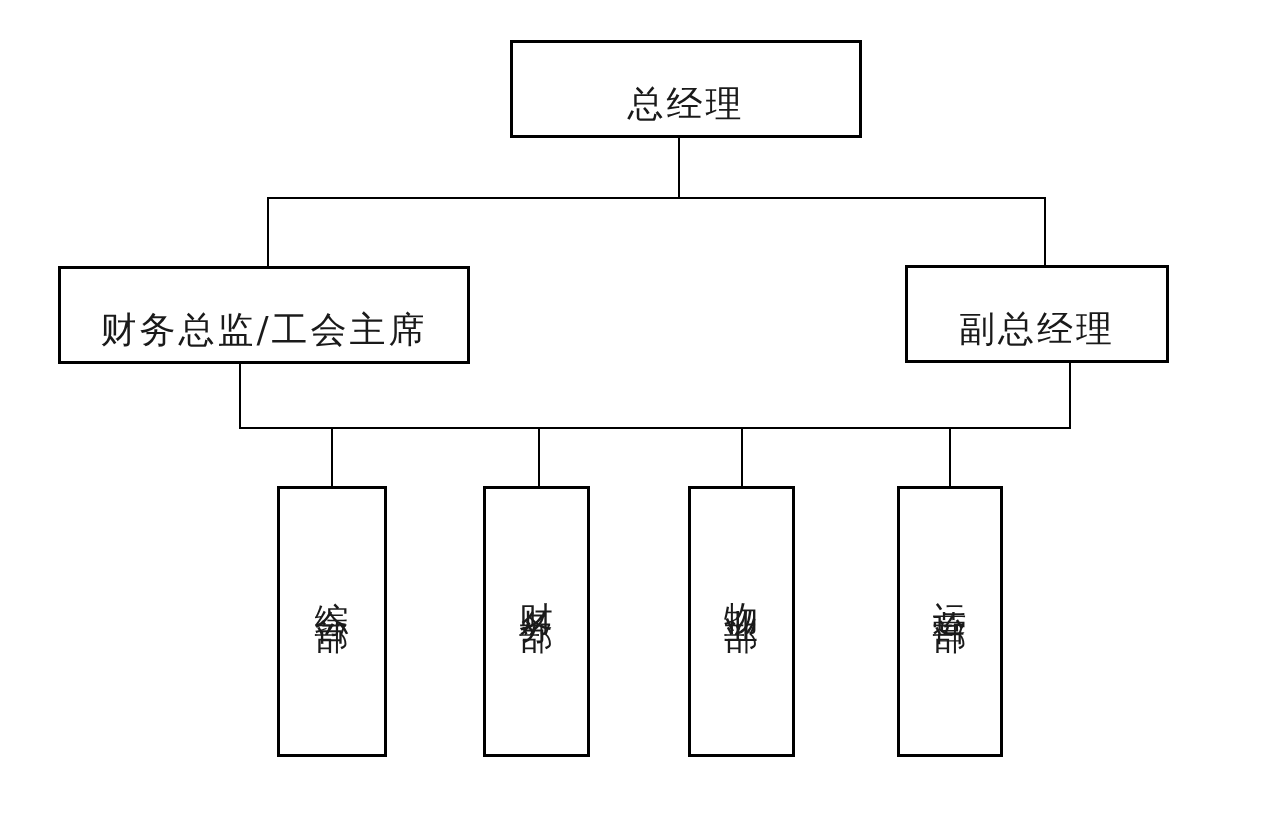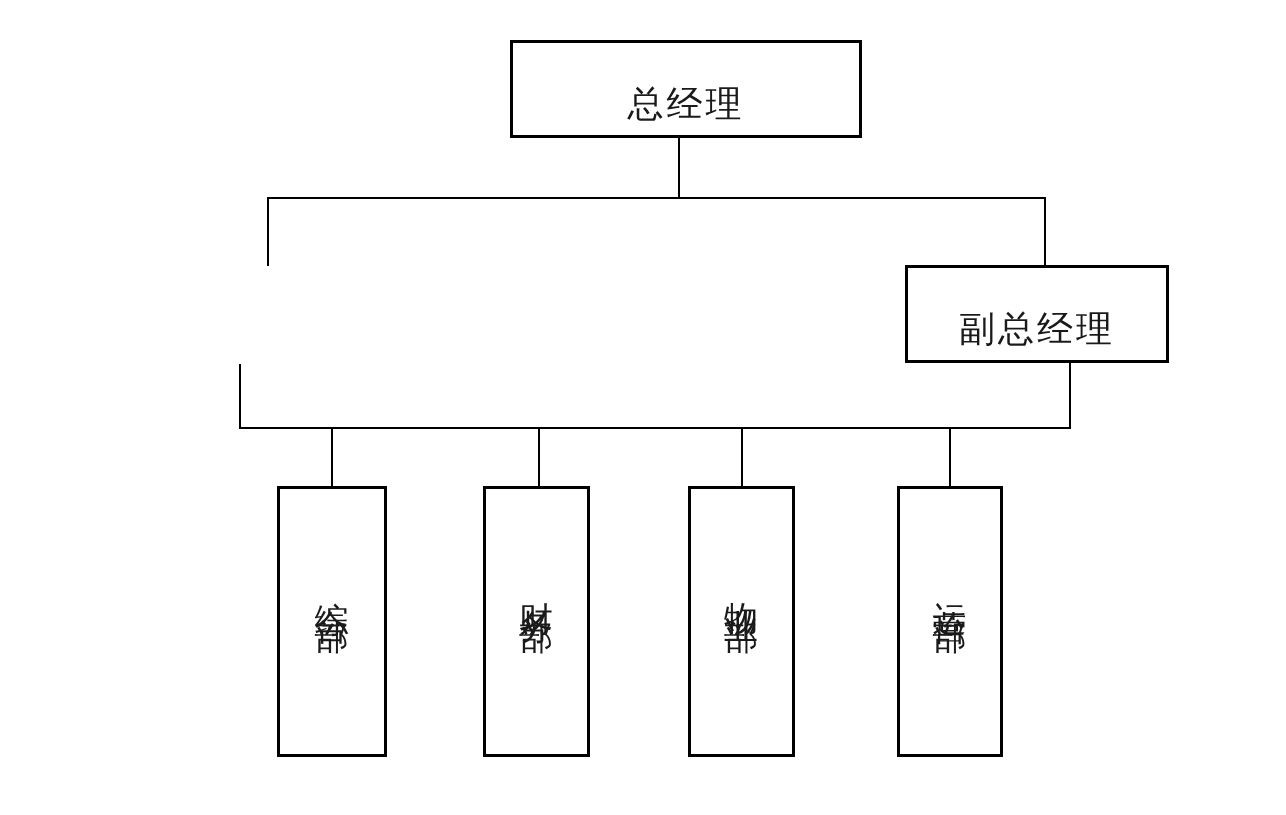--- a/index.html
+++ b/index.html
@@ -88,20 +88,23 @@
   <div class="line vline c-l2b-out"></div>
   <div class="line vline c-d1-in"></div>
   <div class="line vline c-d2-in"></div>
   <div class="line vline c-d3-in"></div>
   <div class="line vline c-d4-in"></div>
 
   <div class="node node-root">
     <span class="node-label">总经理</span>
   </div>
 
+  <div class="node node-l2a">
+    <span class="node-label">财务总监/工会主席</span>
+  </div>
   <div class="node node-l2b">
     <span class="node-label">副总经理</span>
   </div>
 
   <div class="node node-dept node-d1">
     <span class="dept-label">综合部</span>
   </div>
   <div class="node node-dept node-d2">
     <span class="dept-label">财务部</span>
   </div>

